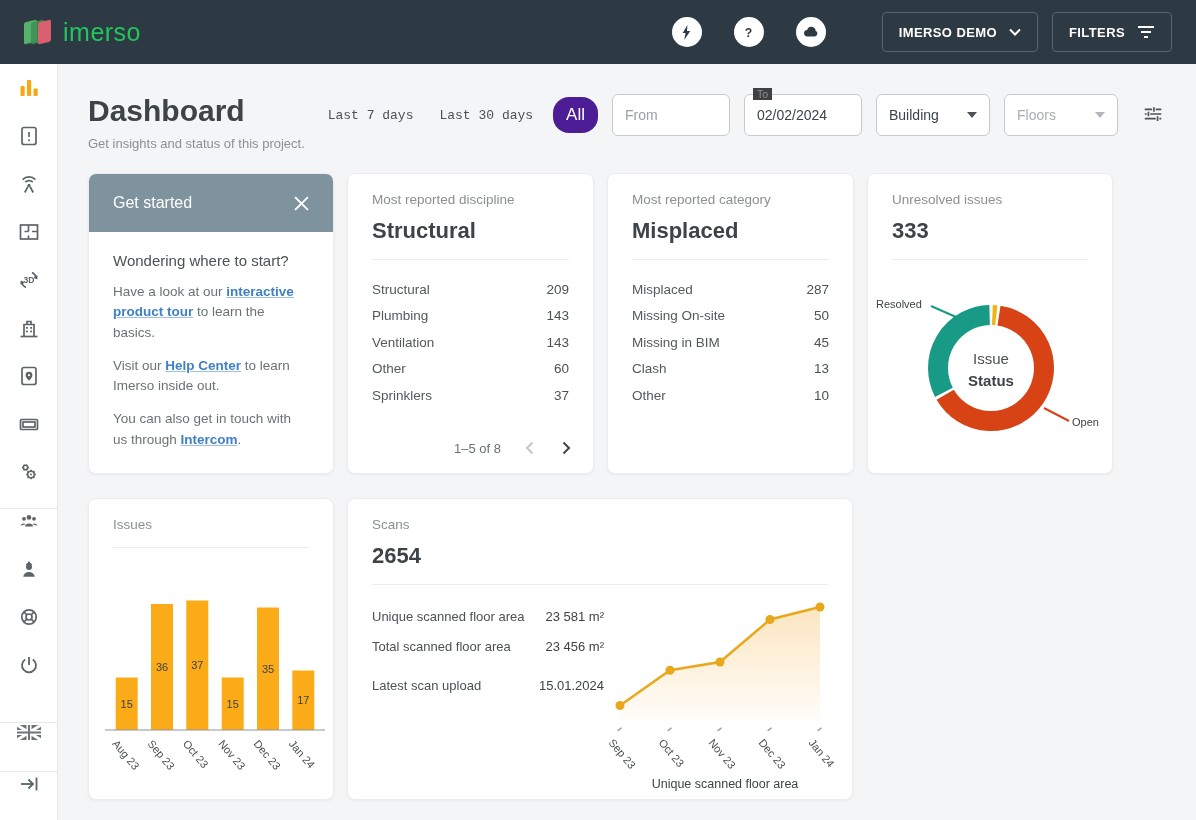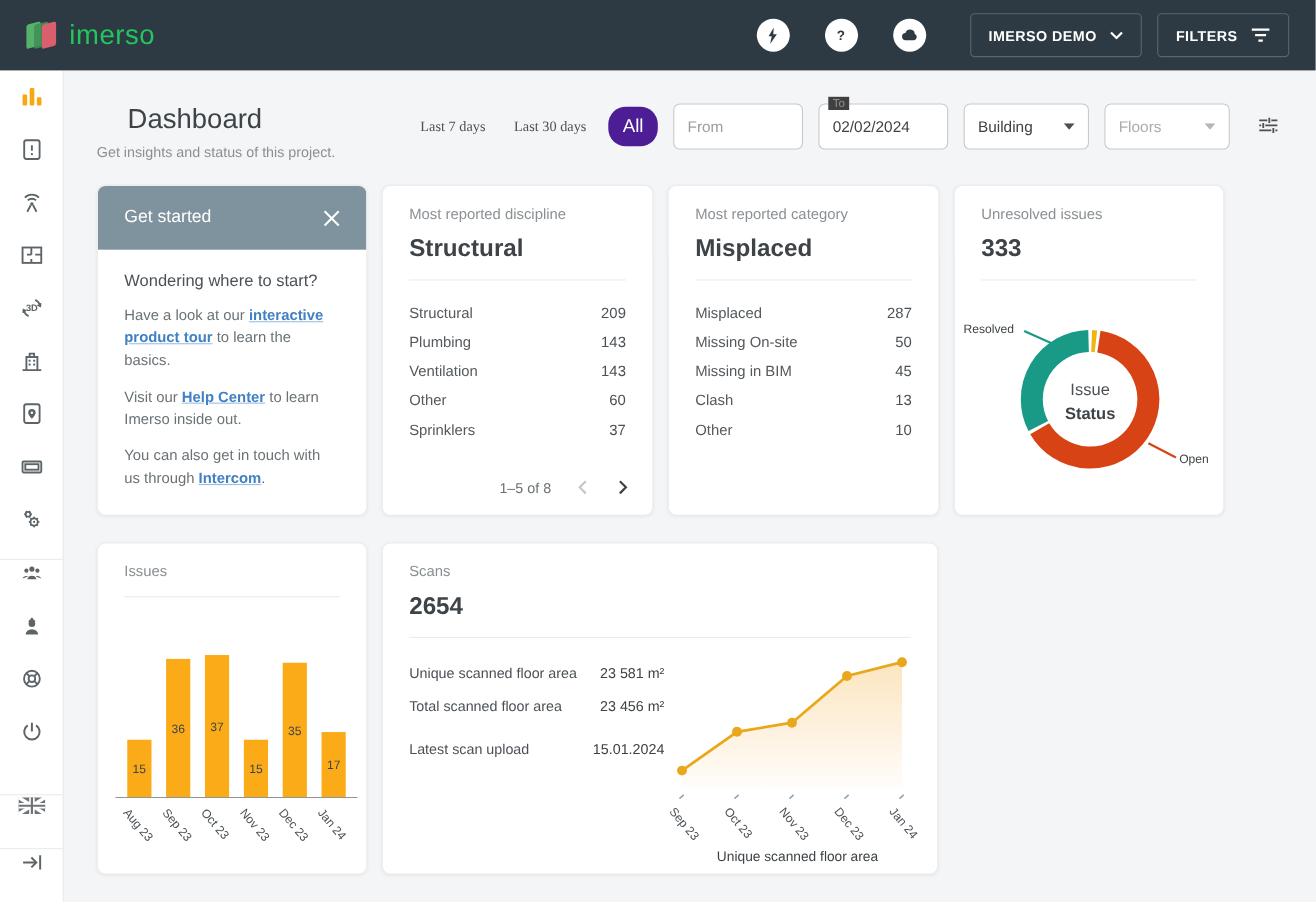--- a/index.html
+++ b/index.html
@@ -16,40 +16,40 @@
   .logo-mark i.g2 { left:7px; background:#3f8f55; opacity:.9; }
   .logo-mark i.r { left:14px; background:#d95f6d; }
   .logo-text { color:#22c55e; font-size:25px; letter-spacing:.5px; }
   .topbar-right { margin-left:auto; display:flex; align-items:center; gap:14px; }
   .round-btn { width:30px; height:30px; border-radius:50%; background:#fff; border:none;
     display:flex; align-items:center; justify-content:center; cursor:pointer; margin-right:18px; }
   .round-btn svg { display:block; }
   .tb-btn { background:transparent; border:1px solid #5a646c; border-radius:4px; color:#fff;
     font-family:"Liberation Sans",sans-serif; font-weight:bold; font-size:13px; letter-spacing:.4px;
     height:40px; padding:0 16px; display:flex; align-items:center; gap:12px; cursor:pointer; }
-  .tb-btn.project { margin-left:8px; min-width:152px; }
+  .tb-btn.project { margin-left:24px; min-width:152px; }
 
   
   .sidebar { position:fixed; top:64px; left:0; width:58px; bottom:0; background:#fff;
     border-right:1px solid #e6e8ea; display:flex; flex-direction:column; align-items:center; padding-top:12px; }
   .nav-item { width:100%; height:48px; flex:none; display:flex; align-items:flex-start; justify-content:center;
     color:#5d6468; cursor:pointer; background:none; border:none; }
   .nav-item.active { color:#f6a712; }
   .side-divider { width:100%; height:1px; background:#e8eaec; flex:none; }
   .side-bottom { margin-top:auto; width:100%; display:flex; flex-direction:column; align-items:center; }
 
   
   .main { position:fixed; top:64px; left:58px; right:0; bottom:0; padding:30px 28px 0 30px; overflow:hidden; }
   .page-head { display:flex; justify-content:space-between; align-items:flex-start; }
-  .page-title { font-size:25px; color:#3d4347; font-weight:400;margin-left:28px; }
+  .page-title { font-size:30px; color:#3d4347; font-weight:700; }
   .page-sub { font-size:13px; color:#8b9094; margin-top:8px; }
 
   .controls { display:flex; align-items:center; gap:14px; }
   .quick-btn { background:none; border:none; font-size:13px; color:#4b5155; cursor:pointer;
-    font-family:Liberation Serif, serif; padding:6px 6px; }
+    font-family:Liberation Mono, monospace; padding:6px 6px; }
   .quick-pill { background:#4c1d95; color:#fff; border:none; border-radius:16px; font-size:17px;
     padding:8px 13px; cursor:pointer; font-family:"Liberation Sans",sans-serif; }
   .fld { position:relative; }
   .fld input { width:118px; height:42px; border:1px solid #c6cace; border-radius:6px;
     padding:0 12px; font-size:14px; color:#3d4347; background:#fff; font-family:"Liberation Sans",sans-serif; }
   .fld input::placeholder { color:#9aa0a4; }
   .fld .float-label { position:absolute; top:-6px; left:9px; background:#404040; padding:0 4px;
     font-size:10.5px; color:#8b9094; }
   .select { width:114px; height:42px; border:1px solid #c6cace; border-radius:6px; background:#fff;
     display:flex; align-items:center; justify-content:space-between; padding:0 12px; font-size:14px;

